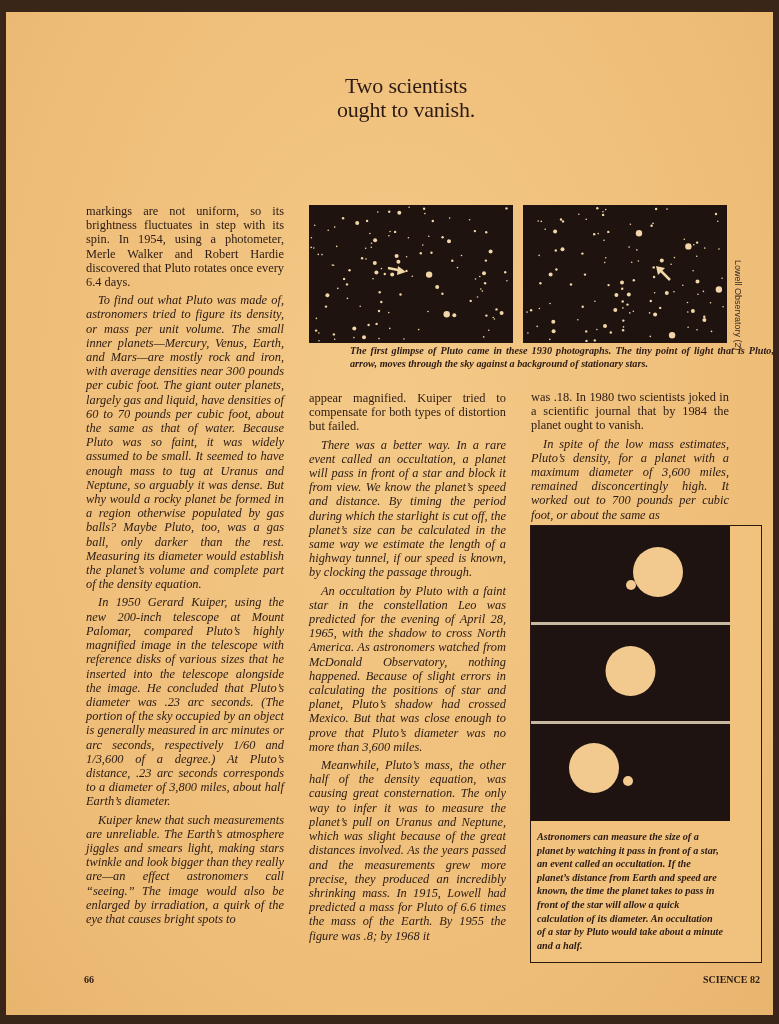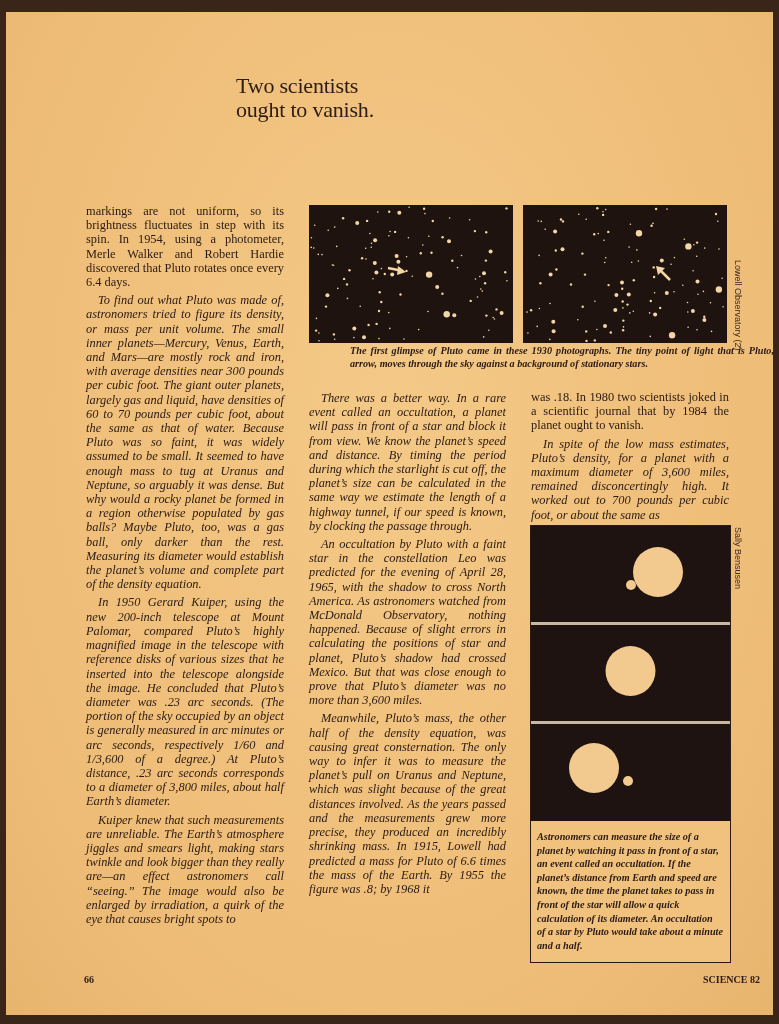--- a/index.html
+++ b/index.html
@@ -10,21 +10,21 @@
     font-family: "Liberation Serif", "DejaVu Serif", serif;
     color: #2a1a12;
   }
   .page {
     position: absolute; left: 6px; top: 12px; width: 767px; height: 1003px;
     background: #f0c27e;
     background-image: radial-gradient(ellipse at 50% 40%, #f4c987 0%, #eebd78 70%, #e8b56f 100%);
   }
   .headline {
     position: absolute; left: 230px; top: 62px; width: 340px;
-    font-size: 22px; line-height: 24px;
+    text-align: center; font-size: 22px; line-height: 24px;
     color: #2d1c14; letter-spacing: -0.2px;
   }
   .col {
     position: absolute; font-size: 12.4px; line-height: 14.2px;
     text-align: justify; color: #2b1a12;
   }
   .col p { margin: 4px; text-indent: 0; }
   .col p.ind { text-indent: 12px; font-style: italic; }
   .col1 { left: 76px; top: 188px; width: 206px; }
   .col2 { left: 299px; top: 375px; width: 205px; }
@@ -43,21 +43,21 @@
   }
   .credit {
     position: absolute; font-family: "Liberation Sans", sans-serif;
     font-size: 9px; color: #3a2a20; writing-mode: vertical-rl; white-space: nowrap;
   }
   .credit1 { left: 727px; top: 248px; }
   .credit2 { left: 727px; top: 515px; }
 
   .occ-box {
     position: absolute; left: 524px; top: 513px; width: 199px; height: 436px;
-    border: 1px solid #2a1a12; background: #f0c27e;
+    border: 1px solid #2a1a12; background: #f0c27e; padding-left: 31px;
   }
   .occ-panel {
     position: absolute; left: 0; width: 199px; background: #1e1310;
   }
   .occ-p1 { top: 0; height: 96px; }
   .occ-p2 { top: 99px; height: 96px; }
   .occ-p3 { top: 198px; height: 97px; }
   .occ-panel svg { width: 100%; height: 100%; display: block; }
   .occ-sep { position: absolute; left: 0; width: 199px; height: 3px; background: #c8b8a0; }
   .sep1 { top: 96px; } .sep2 { top: 195px; }
@@ -326,20 +326,21 @@
       <g>
         <line x1="147" y1="75" x2="136" y2="64" stroke="#f2d6a8" stroke-width="2.5"></line>
         <polygon points="133,61 135,70 142,63" fill="#f2d6a8"></polygon>
       </g>
     </svg>
   </div>
   <div class="credit credit1">Lowell Observatory (2)</div>
   <div class="caption1">The first glimpse of Pluto came in these 1930 photographs. The tiny point of light that is Pluto, arrow, moves through the sky against a background of stationary stars.</div>
 
   <div class="col col2">
+    <p>appear magnified. Kuiper tried to compensate for both types of distortion but failed.</p>
     <p class="ind">There was a better way. In a rare event called an occultation, a planet will pass in front of a star and block it from view. We know the planet’s speed and distance. By timing the period during which the starlight is cut off, the planet’s size can be calculated in the same way we estimate the length of a highway tunnel, if our speed is known, by clocking the passage through.</p>
     <p class="ind">An occultation by Pluto with a faint star in the constellation Leo was predicted for the evening of April 28, 1965, with the shadow to cross North America. As astronomers watched from McDonald Observatory, nothing happened. Because of slight errors in calculating the positions of star and planet, Pluto’s shadow had crossed Mexico. But that was close enough to prove that Pluto’s diameter was no more than 3,600 miles.</p>
     <p class="ind">Meanwhile, Pluto’s mass, the other half of the density equation, was causing great consternation. The only way to infer it was to measure the planet’s pull on Uranus and Neptune, which was slight because of the great distances involved. As the years passed and the measurements grew more precise, they produced an incredibly shrinking mass. In 1915, Lowell had predicted a mass for Pluto of 6.6 times the mass of the Earth. By 1955 the figure was .8; by 1968 it</p>
   </div>
 
   <div class="col col3">
     <p>was .18. In 1980 two scientists joked in a scientific journal that by 1984 the planet ought to vanish.</p>
     <p class="ind">In spite of the low mass estimates, Pluto’s density, for a planet with a maximum diameter of 3,600 miles, remained disconcertingly high. It worked out to 700 pounds per cubic foot, or about the same as</p>
   </div>
 

